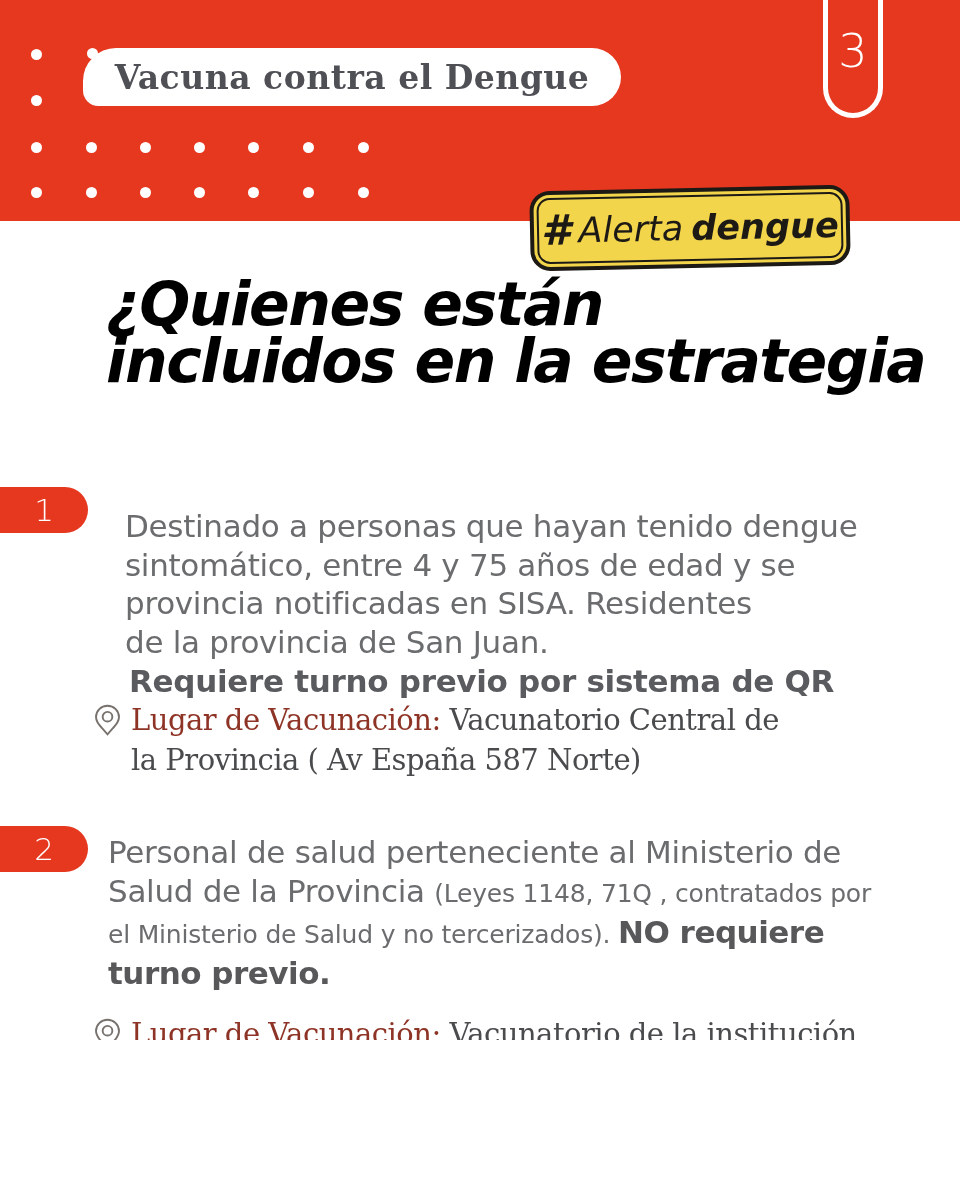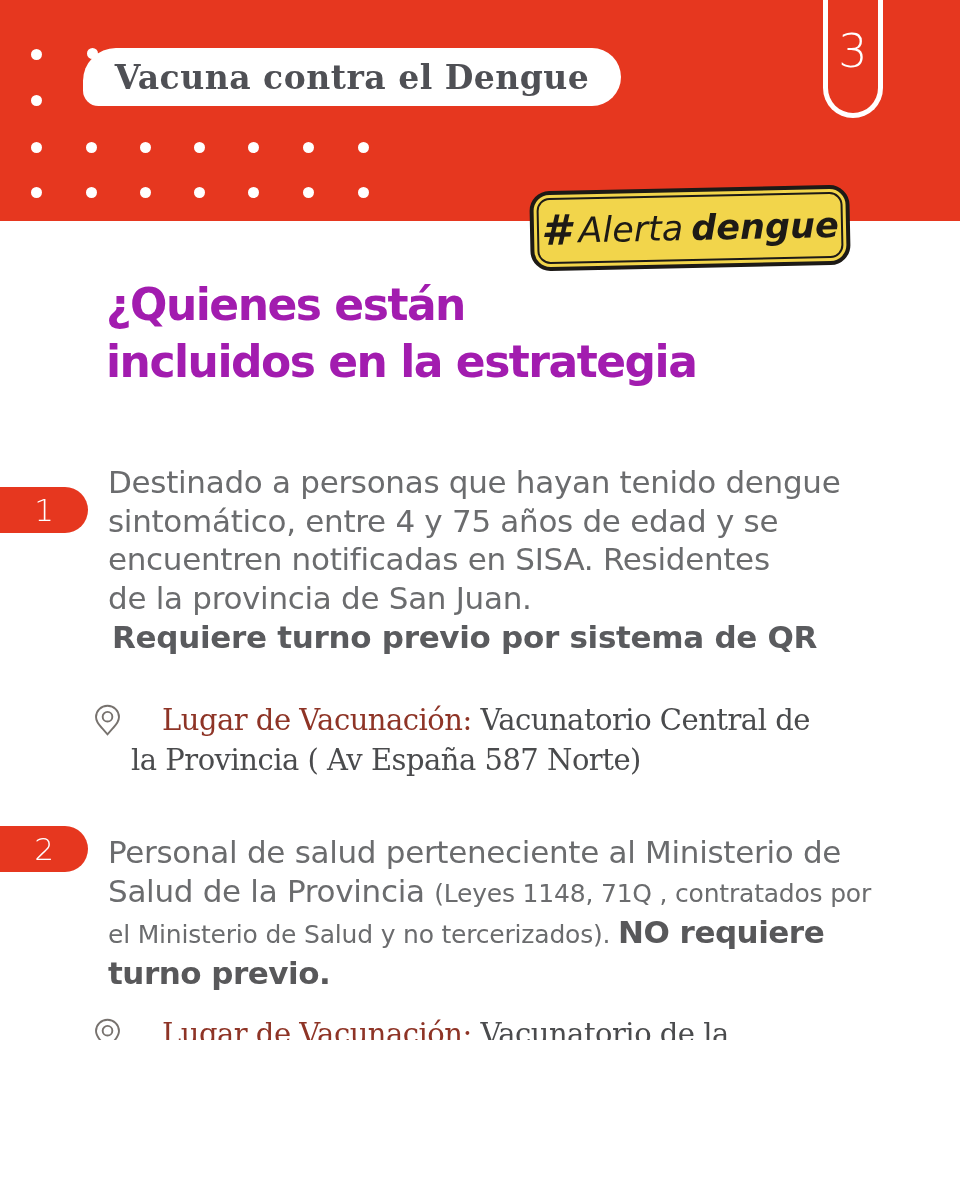--- a/index.html
+++ b/index.html
@@ -20,45 +20,45 @@
   
   .alert-badge{position:absolute;left:530px;top:188px;width:320px;height:80px;background:#F2D54B;
     border:4px solid #1D1A16;border-radius:20px;box-sizing:border-box;transform:rotate(-1.2deg);}
   .alert-badge-inner{position:absolute;inset:3px;border:2px solid #1D1A16;border-radius:13px;
     display:flex;align-items:center;justify-content:center;gap:8px;color:#1D1A16;font-style:italic;}
   .alert-hash{font-weight:700;font-size:42px;line-height:1;}
   .alert-word1{font-size:35px;font-weight:400;line-height:1;}
   .alert-word2{font-size:35px;font-weight:700;line-height:1;}
 
   
-  .main-title{position:absolute;left:106px;top:276px;color:#a21caf;font-weight:700;
-    font-size:44px;line-height:57px;letter-spacing:-1.5px;}
+  .main-title{position:absolute;left:106px;top:276px;color:#000000;font-weight:700;
+    font-size:60px;line-height:57px;letter-spacing:-1.5px;font-style:italic;}
 
   
   .num-badge{position:absolute;left:0;width:88px;height:46px;background:#E6371F;
     border-radius:0 23px 23px 0;display:flex;align-items:center;justify-content:center;}
   .num-badge span{color:#ffffff;font-size:31px;font-weight:300;line-height:1;}
   .badge-1{top:487px;}
   .badge-2{top:826px;}
 
   .item-body{position:absolute;left:108px;color:#6B6C6E;font-size:31px;line-height:38.5px;letter-spacing:-0.3px;}
-  .item1-body{top:463px;width:760px;}
+  .item1-body{top:507px;width:760px;margin-left:17px;}
   .item1-emphasis{color:#5A5B5E;font-weight:600;padding-left:4px;margin-top:1px;}
   .item2-body{top:833px;width:780px;line-height:39px;}
   .item2-note{font-size:25px;letter-spacing:-0.2px;}
   .item2-bold{font-weight:700;color:#58585A;letter-spacing:-0.5px;}
 
   
   .location{position:absolute;left:94px;display:flex;align-items:flex-start;gap:10px;}
   .loc-1{top:700px;}
   .loc-2{top:1014px;}
   .loc-text{font-family:"DejaVu Serif",serif;font-size:29px;line-height:40px;color:#4A4B4D;letter-spacing:-0.5px;}
   .loc-1 .loc-text{width:680px;}
   .loc-2 .loc-text{width:740px;}
-  .loc-label{color:#8E3426;margin-left:31px;}
+  .loc-label{color:#8E3426;}
   .pin-icon{flex:0 0 auto;margin-top:4px;}
 </style>
 </head>
 <body>
 
 <div class="page">
 
   <div class="header">
     <div>
         <div class="dot" style="left: 30.5px; top: 48.5px;"></div>
@@ -99,21 +99,21 @@
     <div>¿Quienes están</div>
     <div>incluidos en la estrategia</div>
   </div>
 
   <div class="num-badge badge-1">
     <span>1</span>
   </div>
   <div class="item-body item1-body">
     <div>Destinado a personas que hayan tenido dengue</div>
     <div>sintomático, entre 4 y 75 años de edad y se</div>
-    <div>encuentren notificadas en SISA. Residentes</div>
+    <div>provincia notificadas en SISA. Residentes</div>
     <div>de la provincia de San Juan.</div>
     <div class="item1-emphasis">Requiere turno previo por sistema de QR</div>
   </div>
 
   <div class="location loc-1">
     <svg class="pin-icon" viewBox="0 0 24 30" width="27" height="34">
       <path d="M12 1.5 C6.2 1.5 1.8 6 1.8 11.5 c0 4 2.5 6.9 5.2 9.7 L12 26.8 l5-5.6 c2.7-2.8 5.2-5.7 5.2-9.7 C22.2 6 17.8 1.5 12 1.5 Z" fill="none" stroke="#77726E" stroke-width="1.7"></path>
       <circle cx="12" cy="11.2" r="4.3" fill="none" stroke="#77726E" stroke-width="1.7"></circle>
     </svg>
     <div class="loc-text"><span class="loc-label">Lugar de Vacunación:</span><span> Vacunatorio Central de la Provincia ( Av España 587 Norte)</span></div>

